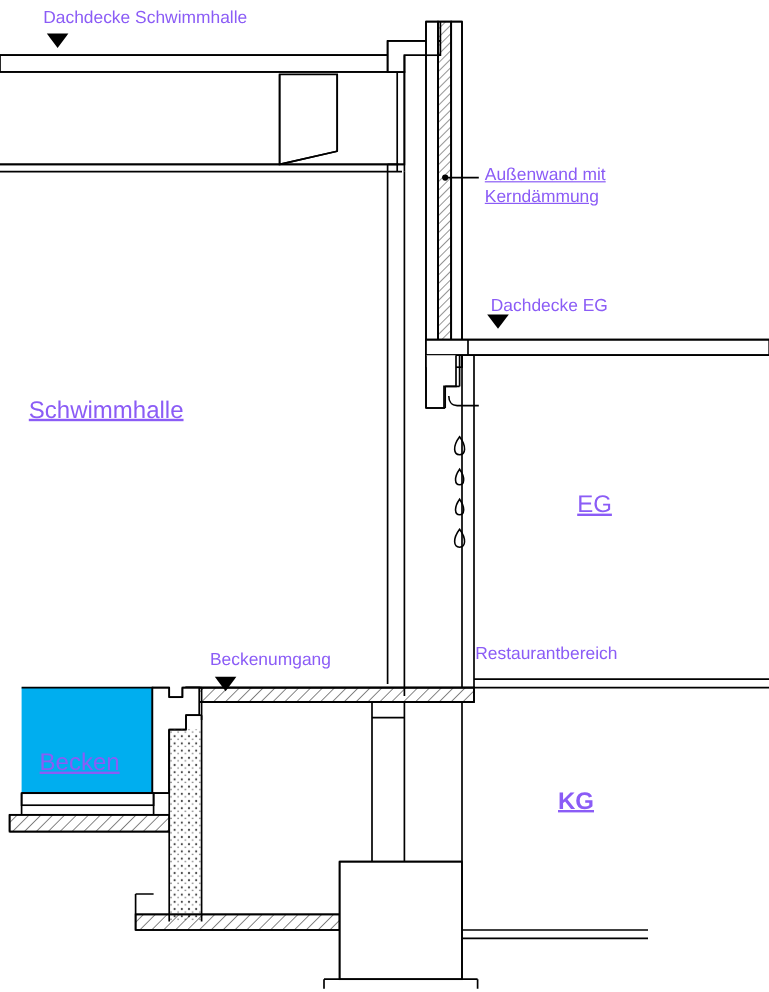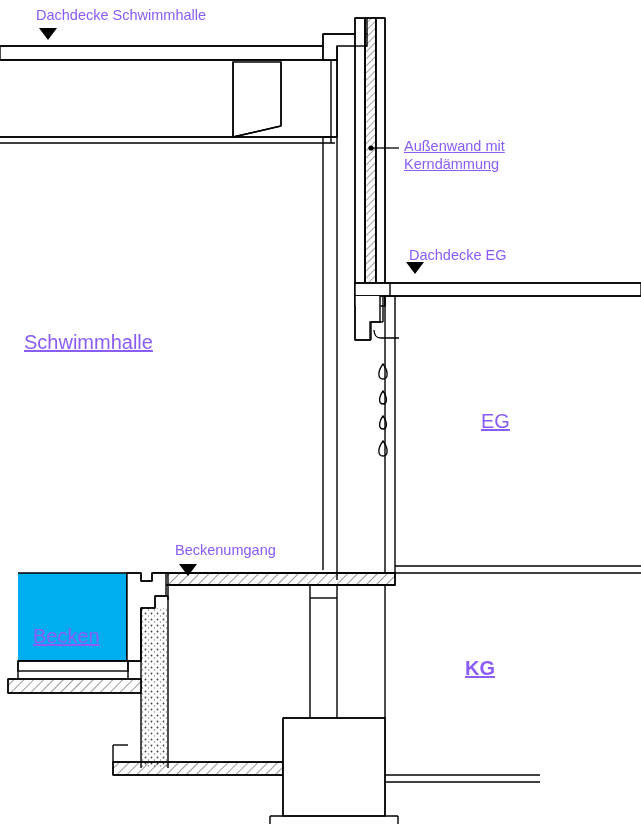--- a/index.html
+++ b/index.html
@@ -222,18 +222,19 @@
 
   <div class="lbl" style="left:409px;top:246px;">Dachdecke EG</div>
 
 
   <div class="lbl big u" style="left:24px;top:330px;">Schwimmhalle</div>
 
   <div class="lbl big u" style="left:441px;top:409px;margin-left:40px;">EG</div>
 
   <div class="lbl" style="left:175px;top:541px;">Beckenumgang</div>
 
+  <div class="lbl" style="left:396px;top:536px;">Restaurantbereich</div>
 
   <div class="lbl big u" style="left:33px;top:624px;">Becken</div>
 
   <div class="lbl big u" style="left:465px;top:656px;font-weight:bold;">KG</div>
 
 </div>
 
 </body></html>

